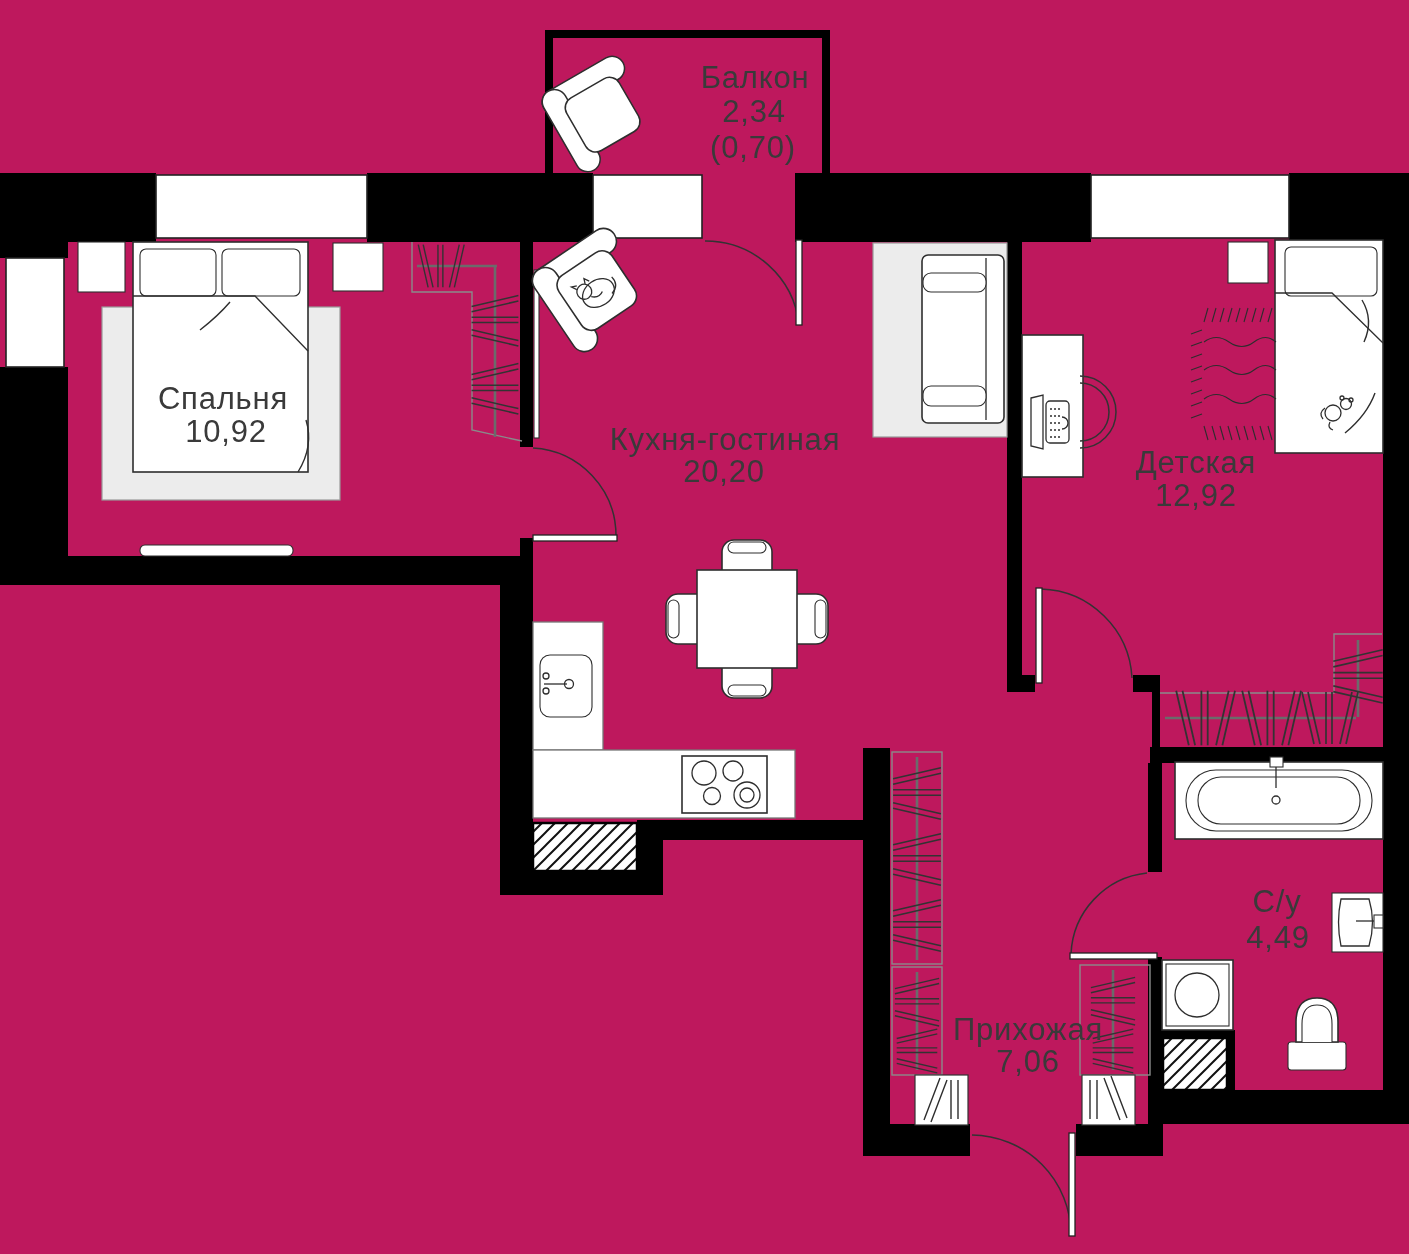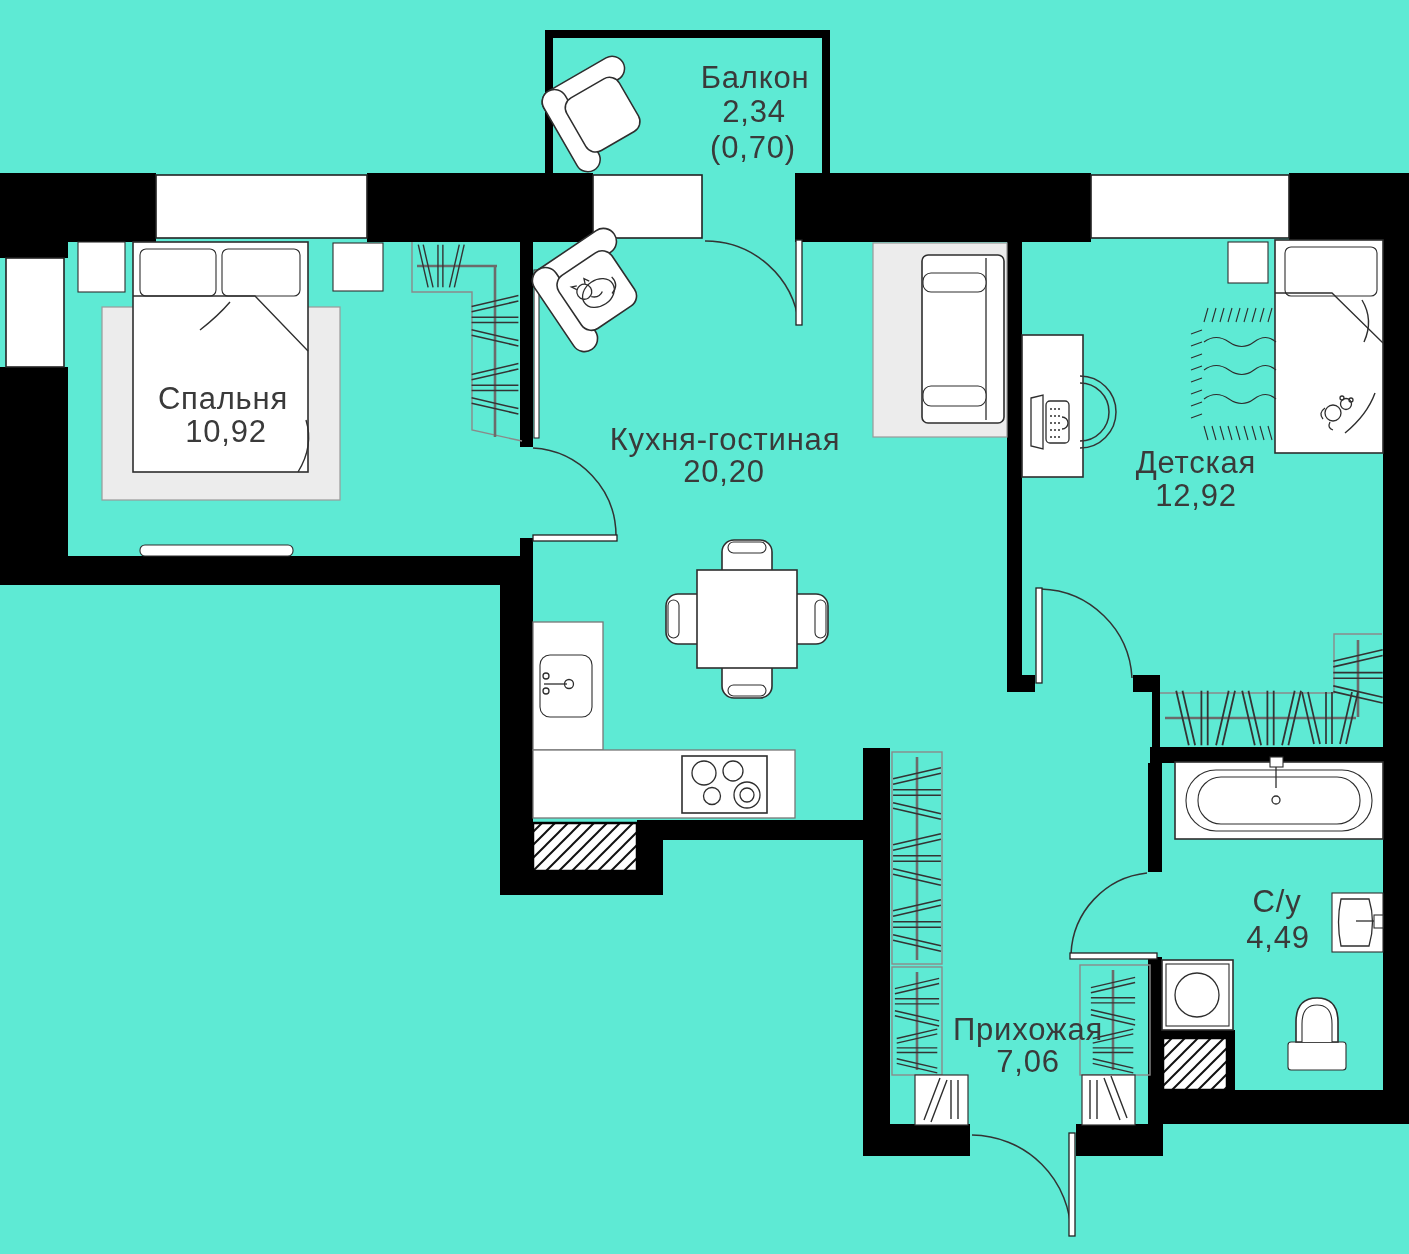--- a/index.html
+++ b/index.html
@@ -1,16 +1,16 @@
 <!DOCTYPE html>
 <html><head>
 <meta charset="utf-8">
 <style>
   html,body{margin:0;padding:0;background:#ffffff;}
-  .plan-wrap{position:relative;width:1409px;height:1254px;background:#5eead4;overflow:hidden;
+  .plan-wrap{position:relative;width:1409px;height:1254px;background:#be185d;overflow:hidden;
              font-family:"Liberation Sans", sans-serif;}
   svg{display:block;}
   .room-label{font-family:"Liberation Sans", sans-serif;
               fill:#3a3a3a;font-size:31px;letter-spacing:0.8px;text-anchor:middle;}
   .furn{fill:#ffffff;stroke:#2e2e2e;stroke-width:1.6;}
   .furn-thin{fill:#ffffff;stroke:#2e2e2e;stroke-width:1.1;}
   .soft{fill:#ececec;stroke:#9a9a9a;stroke-width:1.2;}
   .gline{stroke:#2e2e2e;stroke-width:1.3;fill:none;}
   .counter{fill:#ffffff;stroke:#777;stroke-width:1.3;}
   .rail{stroke:#6b6b6b;stroke-width:2.6;fill:none;}

